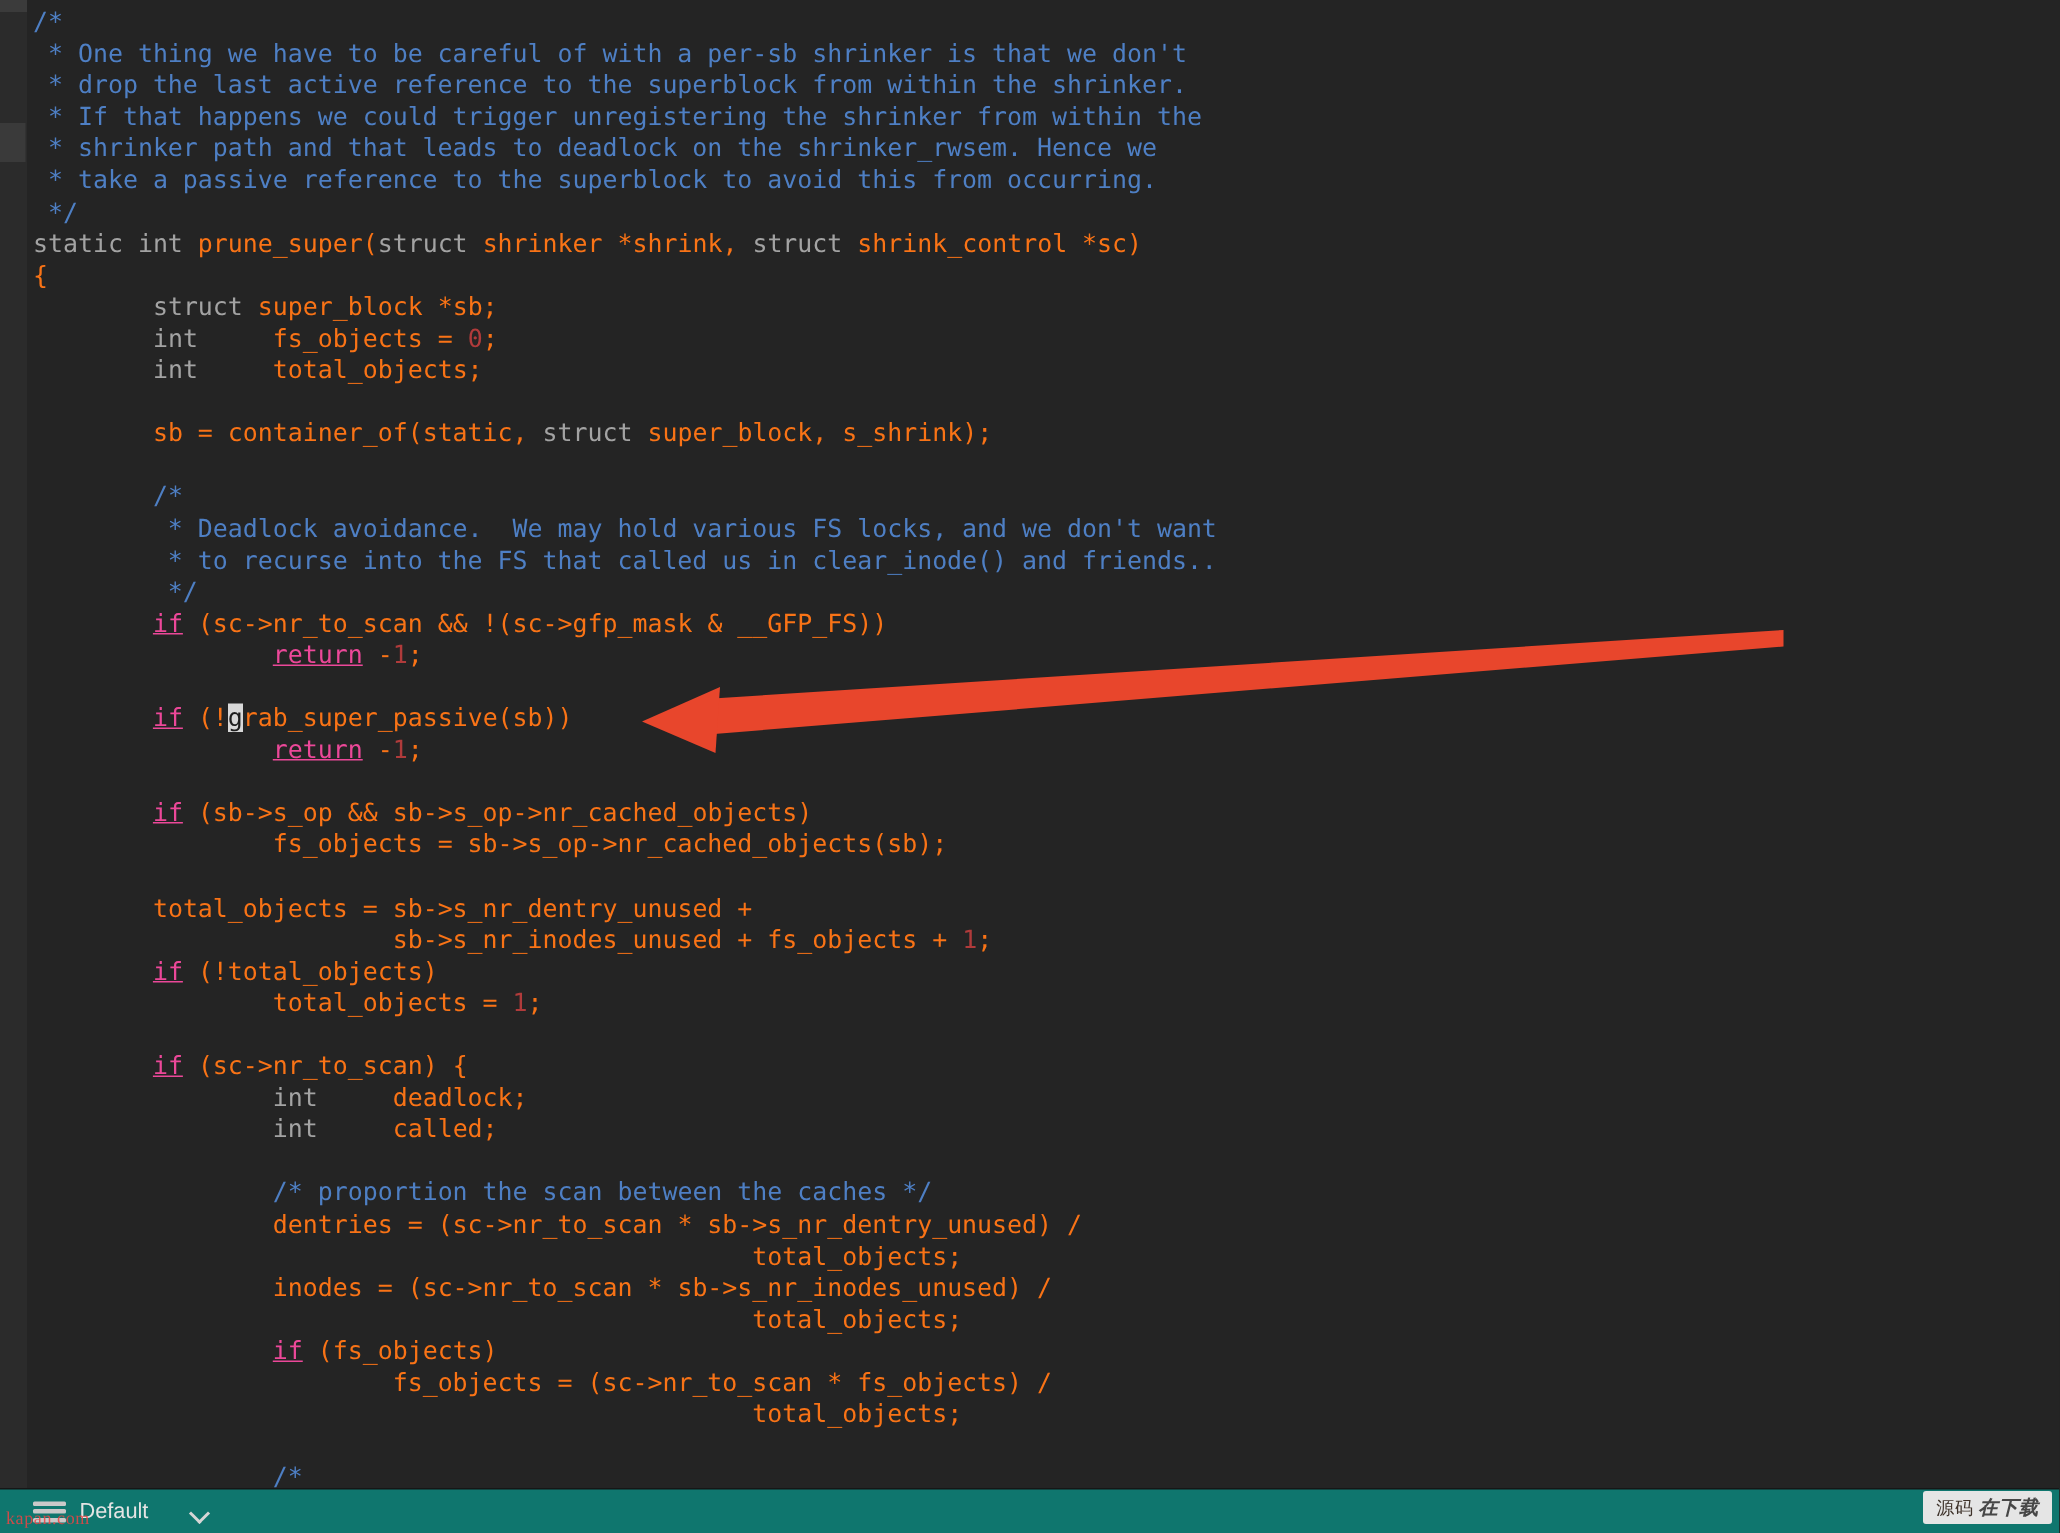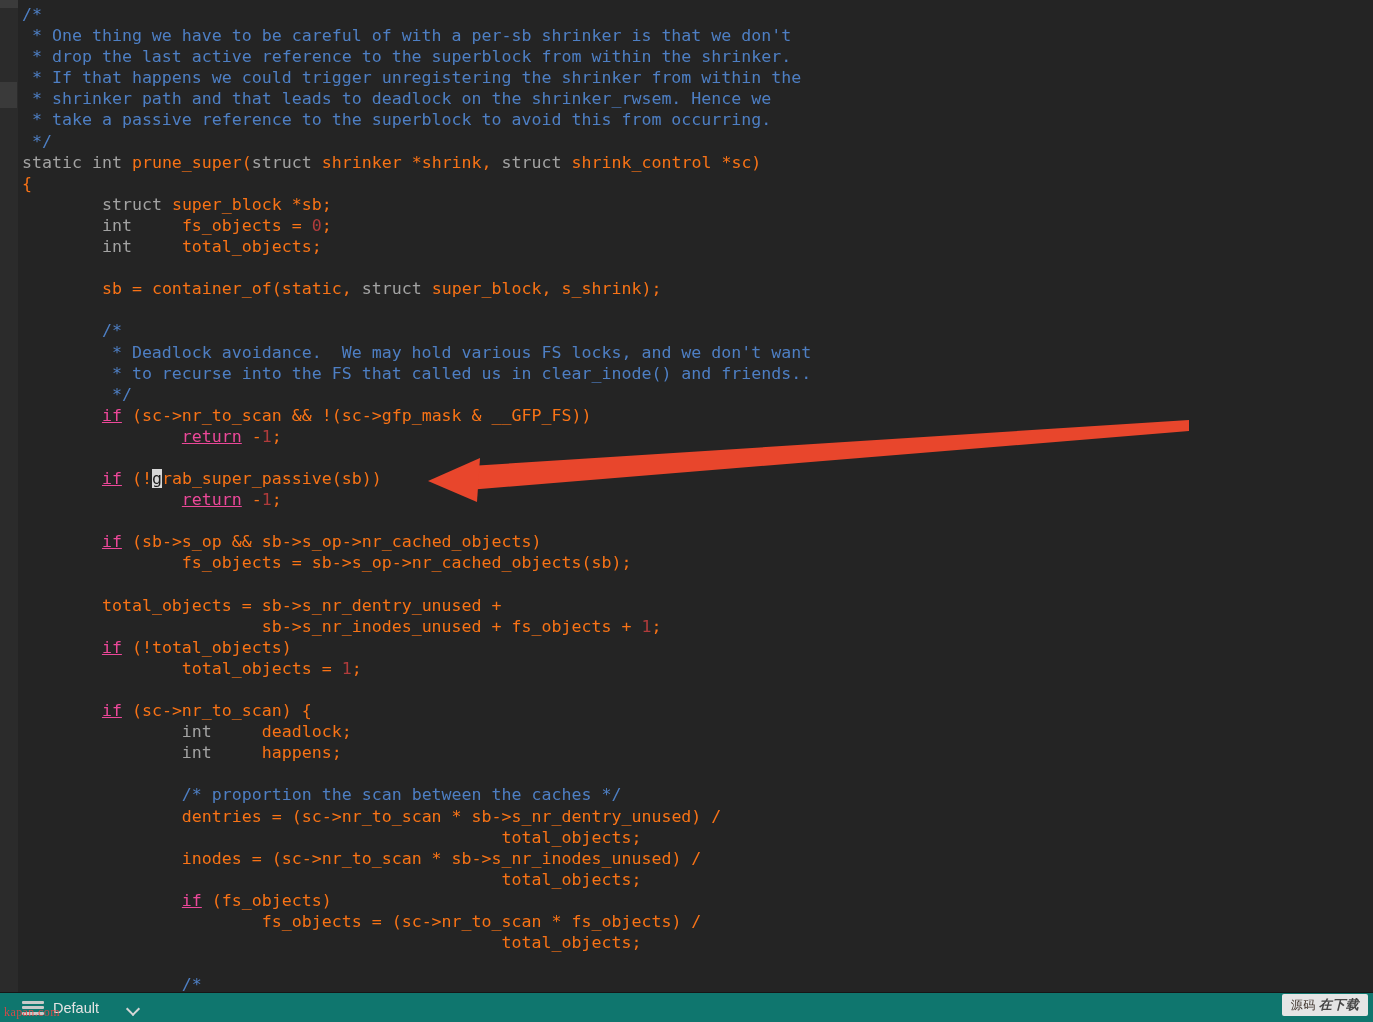--- a/index.html
+++ b/index.html
@@ -221,21 +221,21 @@
         <span class="c-ctl">if</span> <span class="c-txt">(sb-&gt;s_op &amp;&amp; sb-&gt;s_op-&gt;nr_cached_objects)</span>
                 <span class="c-txt">fs_objects = sb-&gt;s_op-&gt;nr_cached_objects(sb);</span>
 
         <span class="c-txt">total_objects = sb-&gt;s_nr_dentry_unused +</span>
                         <span class="c-txt">sb-&gt;s_nr_inodes_unused + fs_objects +</span> <span class="c-num">1</span><span class="c-txt">;</span>
         <span class="c-ctl">if</span> <span class="c-txt">(!total_objects)</span>
                 <span class="c-txt">total_objects =</span> <span class="c-num">1</span><span class="c-txt">;</span>
 
         <span class="c-ctl">if</span> <span class="c-txt">(sc-&gt;nr_to_scan) {</span>
                 <span class="c-kw">int</span>     <span class="c-txt">deadlock;</span>
-                <span class="c-kw">int</span>     <span class="c-txt">happens;</span>
+                <span class="c-kw">int</span>     <span class="c-txt">called;</span>
 
                 <span class="c-cmt">/* proportion the scan between the caches */</span>
                 <span class="c-txt">dentries = (sc-&gt;nr_to_scan * sb-&gt;s_nr_dentry_unused) /</span>
                                                 <span class="c-txt">total_objects;</span>
                 <span class="c-txt">inodes = (sc-&gt;nr_to_scan * sb-&gt;s_nr_inodes_unused) /</span>
                                                 <span class="c-txt">total_objects;</span>
                 <span class="c-ctl">if</span> <span class="c-txt">(fs_objects)</span>
                         <span class="c-txt">fs_objects = (sc-&gt;nr_to_scan * fs_objects) /</span>
                                                 <span class="c-txt">total_objects;</span>
 

